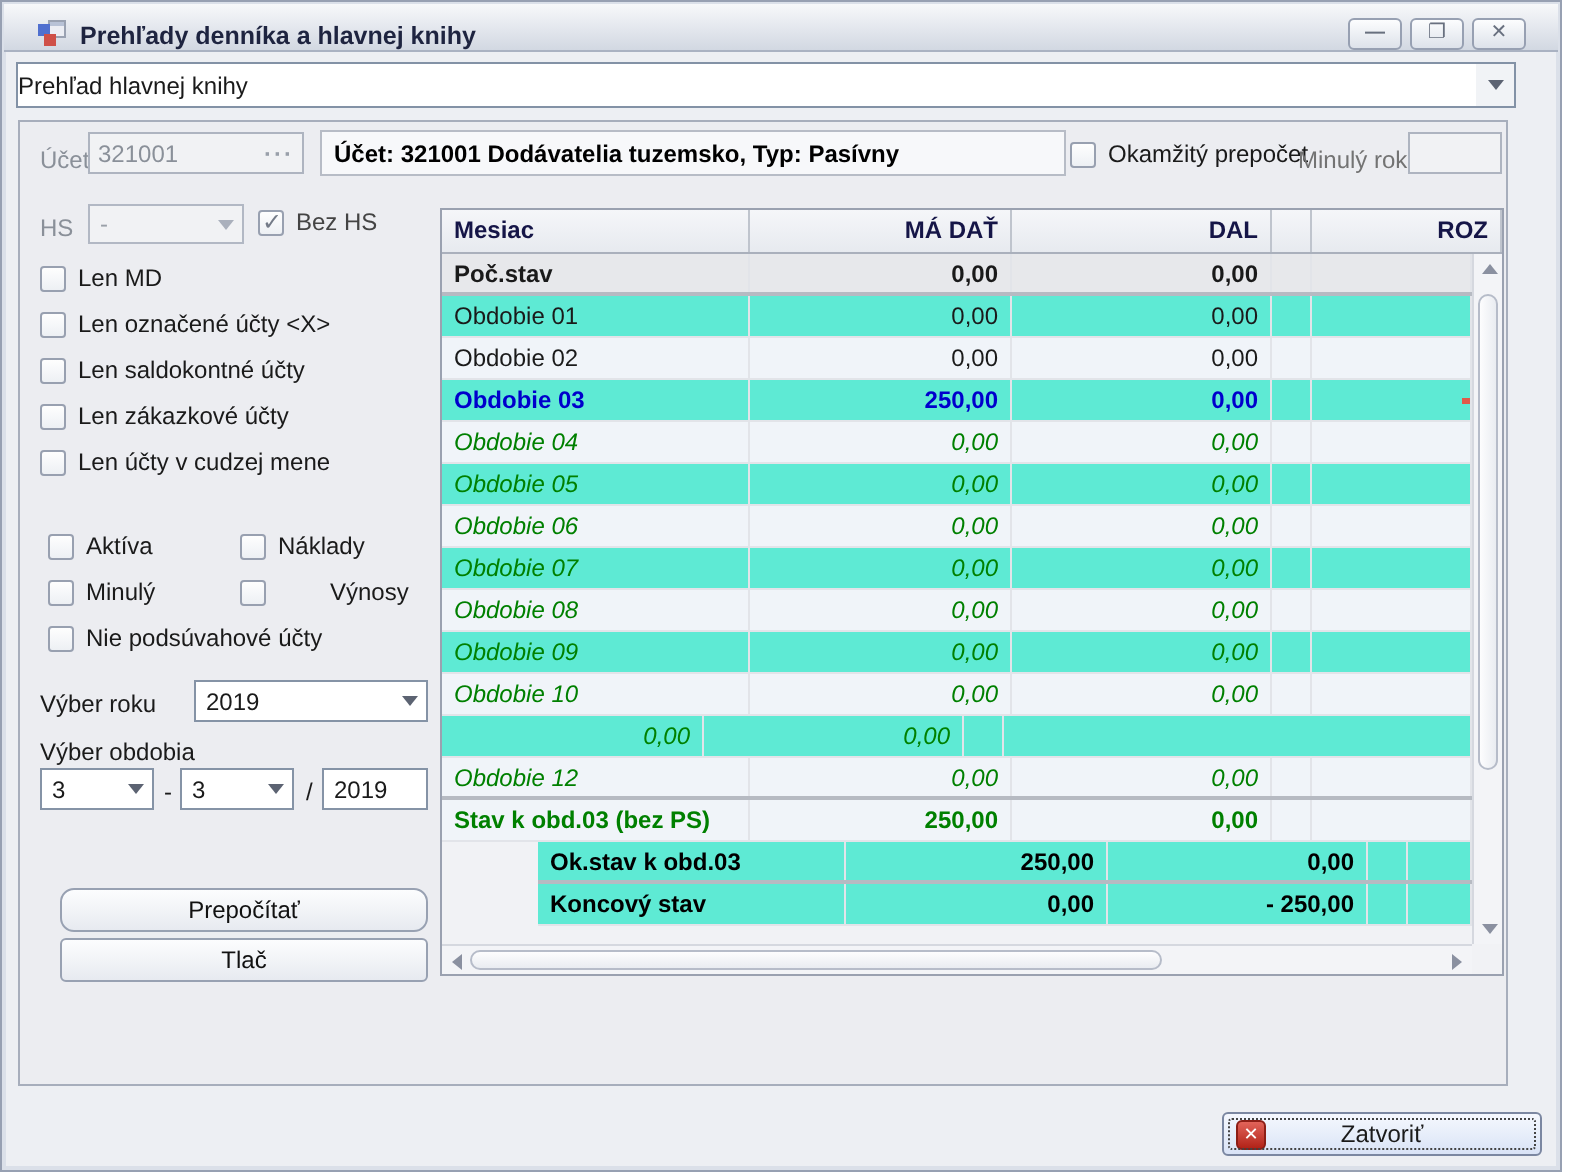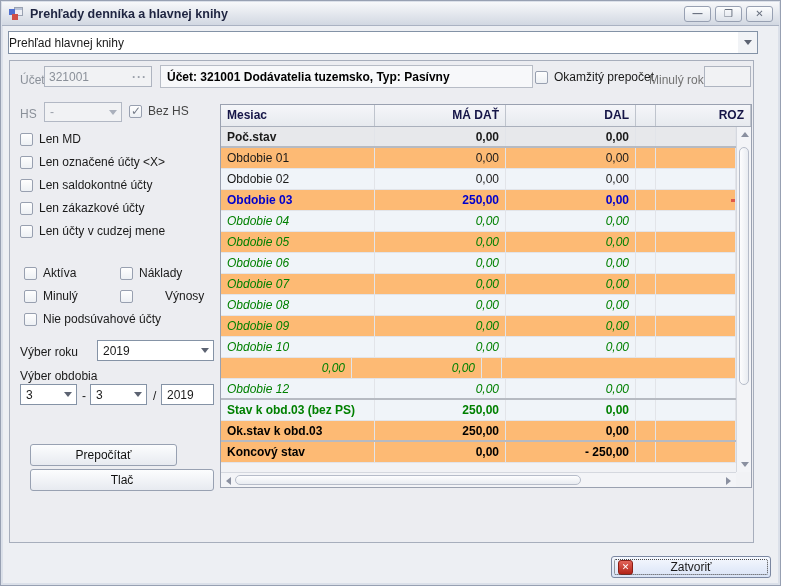--- a/index.html
+++ b/index.html
@@ -1,20 +1,20 @@
 <!DOCTYPE html>
 <html><head>
 <meta charset="utf-8">
 <style>
   * { margin:0; padding:0; box-sizing:border-box; }
   html,body { width:785px; height:588px; background:#ffffff; font-family:"Liberation Sans","DejaVu Sans",sans-serif; font-size:12px; color:#1a1a1a; overflow:hidden; }
   .window { position:absolute; left:0; top:0; width:781px; height:586px; background:#edeff3; border:1px solid #97a0b2; box-shadow:inset 0 0 0 2px #dbe0e9; }
 
   
-  .titlebar { position:absolute; left:1px; top:1px; right:1px; height:24px; background:linear-gradient(#f7f8fa,#d2d8e2); border-bottom:1px solid #aab2c2; display:flex; align-items:center; padding:0 6px; }
+  .titlebar { position:absolute; left:1px; top:1px; right:1px; height:24px; background:linear-gradient(#f7f8fa,#d2d8e2); border-bottom:1px solid #aab2c2; display:flex; align-items:flex-end; padding:0 16px; }
   .title-icon { width:16px; height:16px; margin-right:6px; flex:0 0 auto; }
   .title-text { font-weight:bold; font-size:12.5px; color:#1e2440; }
   .win-buttons { margin-left:auto; display:flex; gap:4px; }
   .win-btn { width:27px; height:16px; border:1px solid #97a0b2; border-radius:3px; background:linear-gradient(#fcfdfe,#dde2ea); color:#68707f; font-size:10px; font-weight:bold; line-height:14px; text-align:center; cursor:default; }
 
   
   .view-combo { position:absolute; left:7px; top:30px; width:750px; height:23px; border:1px solid #8392a6; background:#ffffff; display:flex; align-items:center; }
   .view-combo .val { }
   .combo-arrow-box { margin-left:auto; width:19px; height:100%; background:#f1f3f6; display:flex; align-items:center; justify-content:center; }
   .tri-down { width:0; height:0; border-left:4px solid transparent; border-right:4px solid transparent; border-top:5px solid #5c6372; }
@@ -44,35 +44,35 @@
   .combo.disabled .tri-down { border-top-color:#aab0bc; }
   .txt-input { position:absolute; border:1px solid #8593a6; background:#ffffff; padding-left:5px; display:flex; align-items:center; }
 
   .btn { position:absolute; border:1px solid #98a1b2; border-radius:3px; background:linear-gradient(#fcfdfe,#e7eaf0); display:flex; align-items:center; justify-content:center; font-size:12px; color:#111; cursor:default; }
 
   
   .grid { position:absolute; left:210px; top:43px; width:532px; height:384px; border:1px solid #9aa1b0; background:#f1f2f5; overflow:hidden; }
   .ghead { position:absolute; left:0; top:0; right:0; height:22px; display:flex; background:linear-gradient(#f5f6f9,#e7eaef); border-bottom:1px solid #aab0bc; }
   .hcell { height:100%; line-height:21px; font-weight:bold; color:#151547; border-right:1px solid #bfc4cd; padding:0 6px; white-space:nowrap; overflow:hidden; }
   .gbody { position:absolute; left:0; top:22px; right:15px; bottom:15px; overflow:hidden; }
-  .trow { display:flex; height:21px; background:#fdba74; border-bottom:1px solid #e2e4e9; }
+  .trow { display:flex; height:21px; background:#5eead4; border-bottom:1px solid #e2e4e9; }
   .trow.sep { border-bottom:2px solid #b6bac2; }
   .tcell { height:100%; line-height:20px; border-right:1px solid #e2e4e9; padding:0 6px; white-space:nowrap; overflow:hidden; position:relative; }
   .c-mesiac { width:154px; }
   .c-md { width:131px; }
   .c-dal { width:130px; }
   .c-gap { width:20px; }
   .c-roz { flex:1; }
   .c-num { text-align:right; }
   .trow.opening { background:#e7e8eb; font-weight:bold; }
   .trow.alt { background:#f0f4f9; }
   .trow.current { font-weight:bold; color:#0000cc; }
   .trow.future { font-style:italic; color:#008000; }
   .trow.total-range { font-weight:bold; color:#008000; }
-  .trow.total { font-weight:bold; color:#000; }
+  .trow.total { font-weight:bold; color:#000;margin-left:48px; }
   .roz-marker { position:absolute; right:0; top:9px; width:4px; height:3px; background:#e05a4a; }
 
   
   .vsb { position:absolute; top:22px; right:0; width:15px; bottom:15px; background:#f3f4f7; border-left:1px solid #d5d8df; }
   .hsb { position:absolute; left:0; right:15px; bottom:0; height:15px; background:#f3f4f7; border-top:1px solid #d5d8df; }
   .sb-btn { position:absolute; display:flex; align-items:center; justify-content:center; width:15px; height:15px; }
   .vsb .up { top:0; left:0; }
   .vsb .down { bottom:0; left:0; }
   .hsb .left { left:0; top:0; }
   .hsb .right { right:0; top:0; }
@@ -205,21 +205,21 @@
       <span>3</span>
       <span class="arrow">
           <span class="tri-down"></span>
         </span>
     </div>
     <span class="lbl" style="left:143px; top:328px;">/</span>
     <div class="txt-input" style="left:151px; top:323px; width:53px; height:21px;">
       <span>2019</span>
     </div>
 
-    <div class="btn" style="left:20px; top:383px; width:147px; height:22px;">
+    <div class="btn" style="left:20px; top:383px; width:184px; height:22px;border-radius:7px;">
         <span>Prepočítať</span>
       </div>
     <div class="btn" style="left:20px; top:408px; width:184px; height:22px;">
         <span>Tlač</span>
       </div>
 
     <div class="grid">
       <div class="ghead">
         <div class="hcell c-mesiac">Mesiac</div>
         <div class="hcell c-md c-num">MÁ DAŤ</div>

